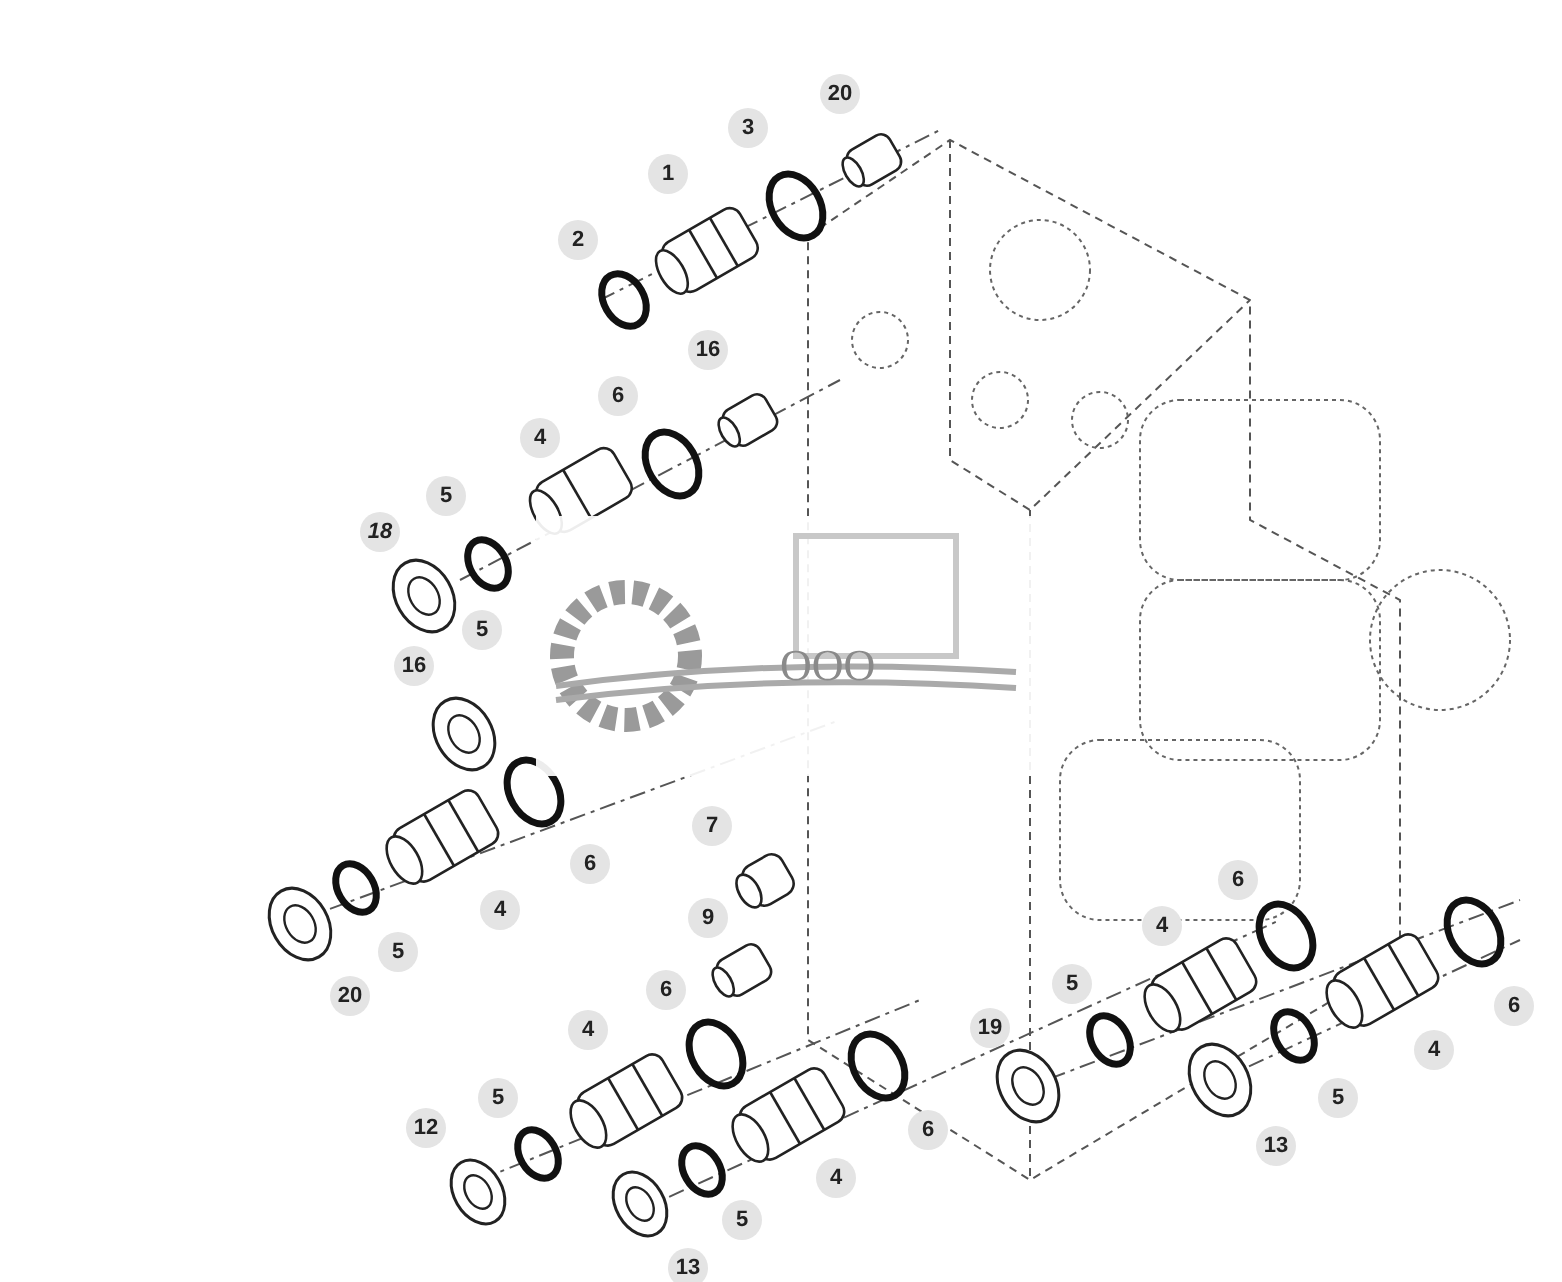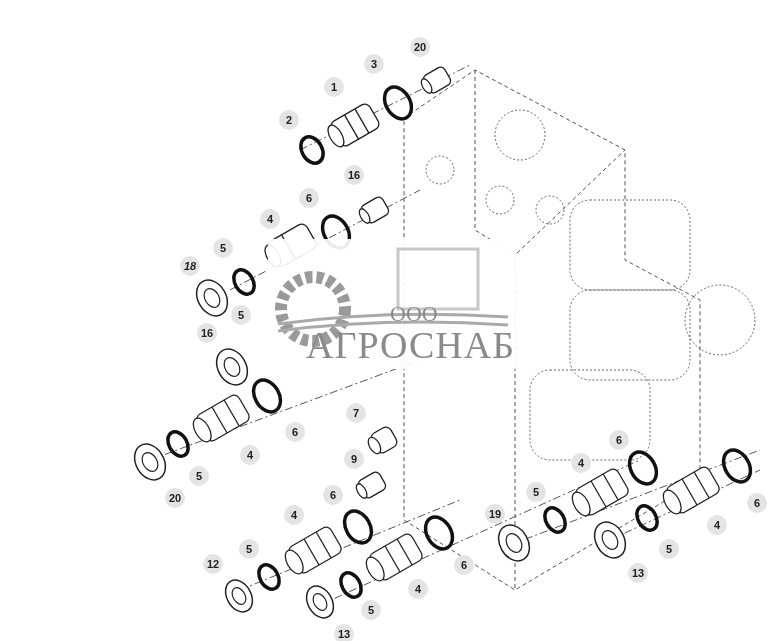--- a/index.html
+++ b/index.html
@@ -1,19 +1,19 @@
 <!DOCTYPE html>
 <html><head>
 <meta charset="utf-8">
 <style>
   html,body{margin:0;padding:0;background:#fff;}
   body{width:781px;height:641px;position:relative;overflow:hidden;font-family:"Liberation Sans",sans-serif;}
   #diagram{position:absolute;left:0;top:0;width:781px;height:641px;}
   .callout{position:absolute;width:20px;height:20px;border-radius:50%;background:#e4e4e4;color:#222;font:bold 11px "Liberation Sans",sans-serif;display:flex;align-items:center;justify-content:center;transform:translate(-50%,-50%);}
-  #watermark{position:absolute;left:268px;top:239px;width:248px;height:130px;background:rgba(255,255,255,0.92);}
+  #watermark{position:absolute;left:268px;top:258px;width:248px;height:130px;background:rgba(255,255,255,0.92);}
   #wm-ooo{position:absolute;left:122px;top:62px;font:22px "Liberation Serif",serif;color:#8a8a8a;}
   #wm-name{position:absolute;left:38px;top:84px;font:38px "Liberation Serif",serif;color:#8a8a8a;letter-spacing:1px;}
 </style>
 </head>
 <body>
 
 <svg id="diagram" viewBox="0 0 781 641" xmlns="http://www.w3.org/2000/svg">
   <g fill="none" stroke="#555" stroke-width="1" stroke-dasharray="4,3">
 
     <polygon points="404,118 475,70 625,150 625,260 700,300 700,480 515,590 404,520"></polygon>
@@ -139,21 +139,20 @@
 </svg>
 
 <div id="watermark">
   <svg width="248" height="130" style="position:absolute;left:0;top:0">
     <circle cx="45" cy="70" r="32" fill="none" stroke="#9a9a9a" stroke-width="12" stroke-dasharray="7,4"></circle>
     <path d="M10 85 Q120 70 240 78" stroke="#aaa" stroke-width="3" fill="none"></path>
     <path d="M10 92 Q120 78 240 86" stroke="#aaa" stroke-width="3" fill="none"></path>
     <rect x="130" y="10" width="80" height="60" fill="none" stroke="#c8c8c8" stroke-width="3"></rect>
   </svg>
   <span id="wm-ooo">ООО</span>
-  <span id="wm-name">АГРОСНАБ</span>
 </div>
 
 <div id="callouts">
     <div class="callout" style="left: 334px; top: 87px;">1</div>
     <div class="callout" style="left: 289px; top: 120px;">2</div>
     <div class="callout" style="left: 374px; top: 64px;">3</div>
     <div class="callout" style="left: 420px; top: 47px;">20</div>
     <div class="callout" style="left: 354px; top: 175px;">16</div>
     <div class="callout" style="left: 309px; top: 198px;">6</div>
     <div class="callout" style="left: 270px; top: 219px;">4</div>

